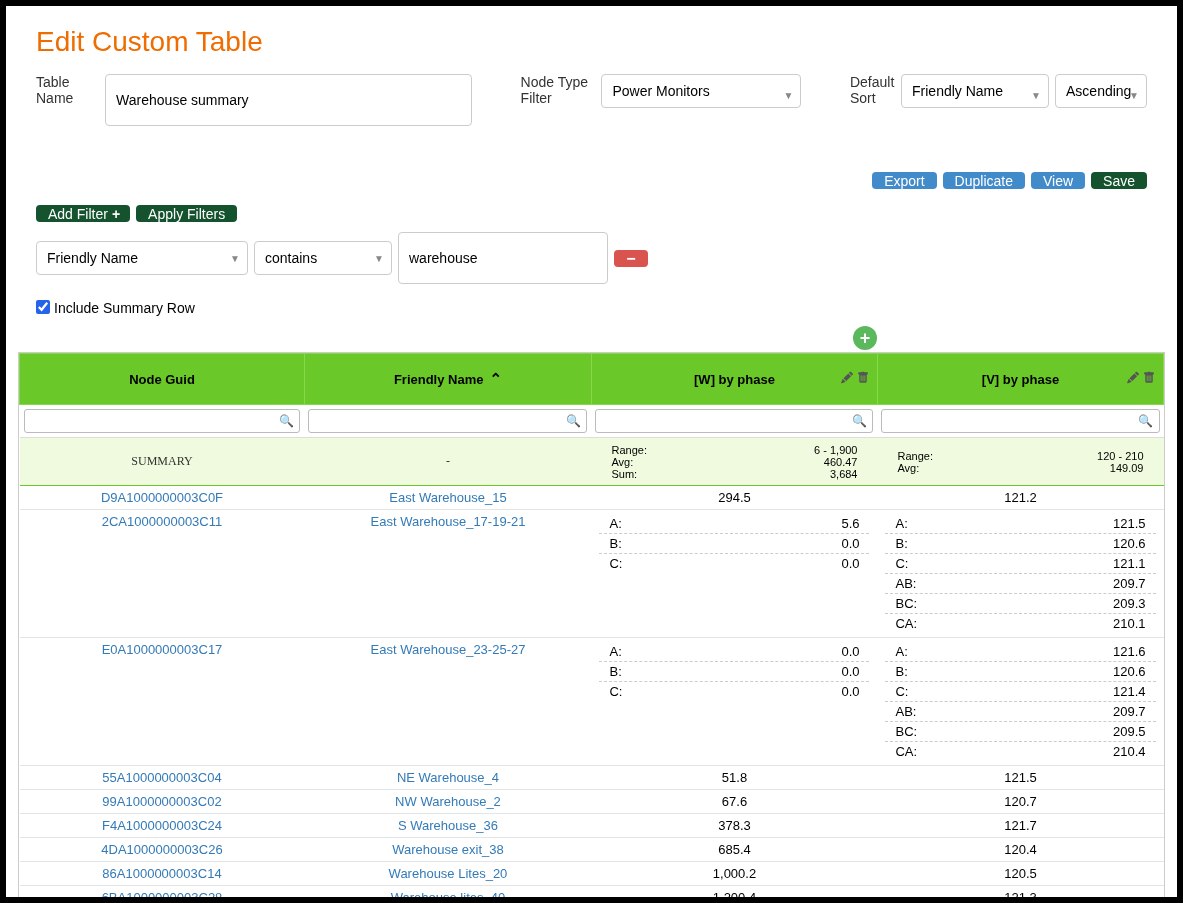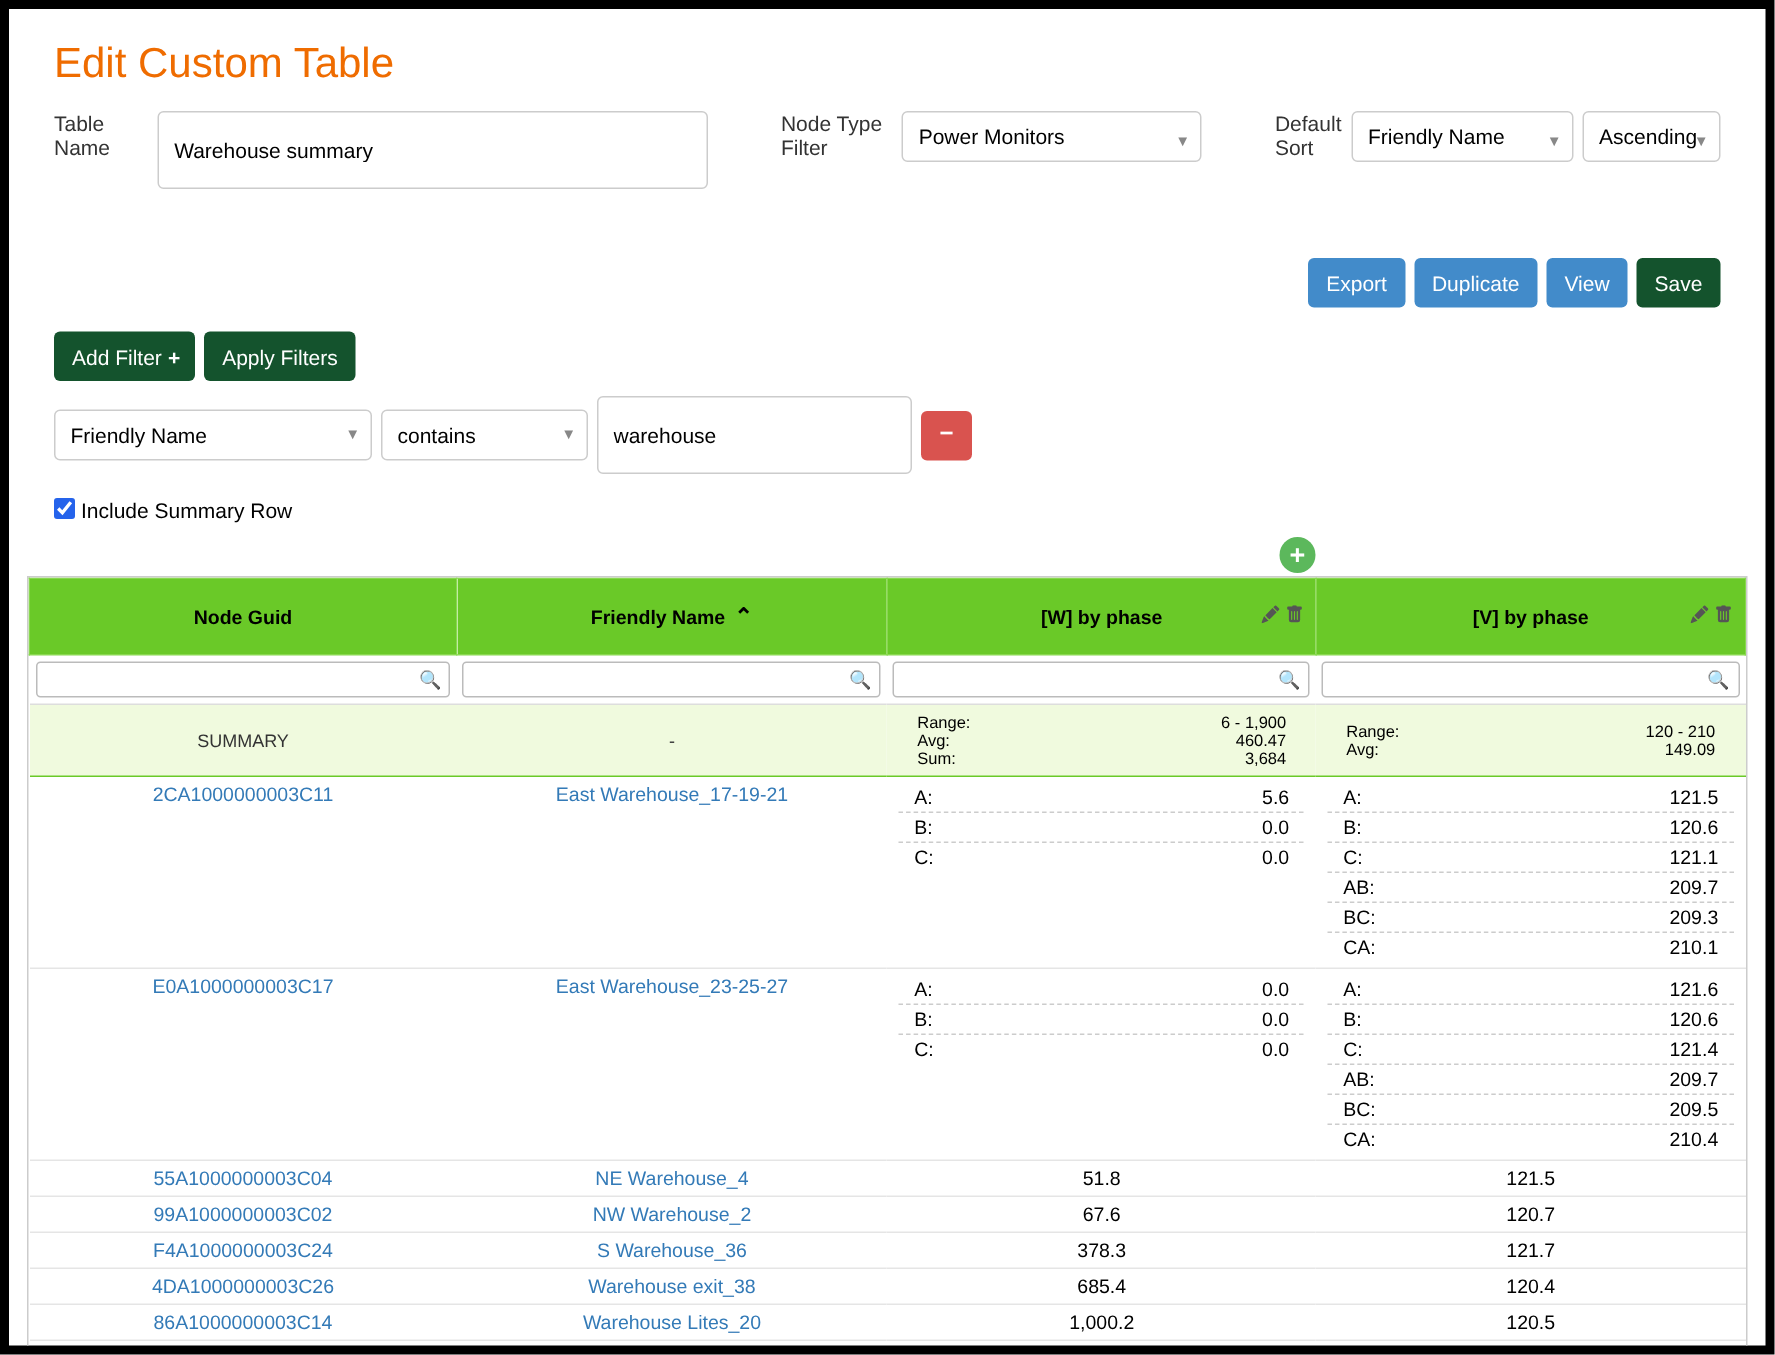--- a/index.html
+++ b/index.html
@@ -13,21 +13,21 @@
     .text-input { border: 1px solid #ccc; border-radius: 4px; height: 52px; padding: 0 10px; font-size: 14px; }
     .text-input.table-name { width: 395px; }
     .select-wrapper { position: relative; }
     .select { border: 1px solid #ccc; border-radius: 4px; height: 34px; padding: 0 28px 0 10px; font-size: 14px; background: #fff; display: flex; align-items: center; cursor: pointer; }
     .select .caret { position: absolute; right: 8px; top: 50%; transform: translateY(-50%); color: #888; font-size: 10px; }
     .select.node-type { width: 200px; }
     .select.sort-field { width: 148px; }
     .select.sort-dir { width: 92px; }
     .gap-wide { width: 35px; }
     .action-row { display: flex; justify-content: flex-end; gap: 6px; margin-top: 46px; margin-bottom: 16px; }
-    .btn { border: none; border-radius: 4px; height: 33px; padding: 0 12px; font-size: 14px; color: #fff; cursor: pointer; }
+    .btn { border: none; border-radius: 4px; height: 17px; padding: 0 12px; font-size: 14px; color: #fff; cursor: pointer; }
     .btn-blue { background: #428bca; }
     .btn-green { background: #14532d; }
     .btn-red { background: #d9534f; width: 34px; padding: 0; font-size: 16px; font-weight: bold; }
     .filter-buttons { display: flex; gap: 6px; margin-bottom: 10px; }
     .btn-add-filter { padding-right: 10px; }
     .btn-add-filter .plus { font-weight: bold; margin-left: 4px; }
     .filter-row { display: flex; gap: 6px; margin-bottom: 16px; align-items: center; }
     .select.filter-field { width: 212px; }
     .select.filter-op { width: 138px; }
     .text-input.filter-val { width: 210px; }
@@ -44,21 +44,21 @@
     .grid th.col-w { width: 282px; }
     .grid th.col-v { width: 282px; }
     .sort-icon { font-size: 15px; font-weight: bold; margin-left: 6px; }
     .th-actions { position: absolute; right: 8px; top: 50%; transform: translateY(-50%); display: flex; gap: 4px; }
     .th-icon { color: #555; font-size: 12px; cursor: pointer; }
     .filter-row-cells td { padding: 4px; background: #fff; border-bottom: 1px solid #ddd; }
     .col-filter { width: 100%; height: 24px; border: 1px solid #bbb; border-radius: 3px; padding-right: 24px; position: relative; }
     .col-filter-wrap { position: relative; }
     .col-filter-wrap .search-icon { position: absolute; right: 6px; top: 50%; transform: translateY(-50%); color: #999; font-size: 12px; }
     .summary-cells td { background: #f0fade; border-bottom: 1px solid #6ac928; height: 48px; vertical-align: middle; font-size: 11px; }
-    .summary-cells td.center { text-align: center; font-size: 12px; color: #333; }
+    .summary-cells td.center { text-align: center; font-size: 12px; color: #333; font-family: Liberation Serif, serif; }
     .sm-flex { display: flex; justify-content: space-between; padding: 0 20px; }
     .data-row td { border-bottom: 1px solid #e5e5e5; padding: 4px 8px; vertical-align: top; }
     .data-row td.link { color: #337ab7; text-align: center; cursor: pointer; }
     .data-row td.num { text-align: center; }
     .phase-list { width: 100%; }
     .phase-item { display: flex; justify-content: space-between; border-bottom: 1px dashed #ccc; padding: 2px 10px; font-size: 13px; }
     .phase-item:last-child { border-bottom: none; }
     svg.pencil { width: 12px; height: 12px; }
     svg.trash { width: 12px; height: 12px; }
   </style>
@@ -218,20 +218,26 @@
               </div>
             <div class="sm-flex">
                 <span>Avg:</span>
                 <span>149.09</span>
               </div>
           </td>
         </tr>
       </thead>
       <tbody id="grid-body">
           <tr class="data-row">
+            <td class="link">D9A1000000003C0F</td>
+            <td class="link">East Warehouse_15</td>
+            <td class="num">294.5</td>
+            <td class="num">121.2</td>
+          </tr>
+          <tr class="data-row">
             <td class="link">2CA1000000003C11</td>
             <td class="link">East Warehouse_17-19-21</td>
             <td>
               <div class="phase-list">
                 <div class="phase-item">
                   <span>A:</span>
                   <span>5.6</span>
                 </div>
                 <div class="phase-item">
                   <span>B:</span>

